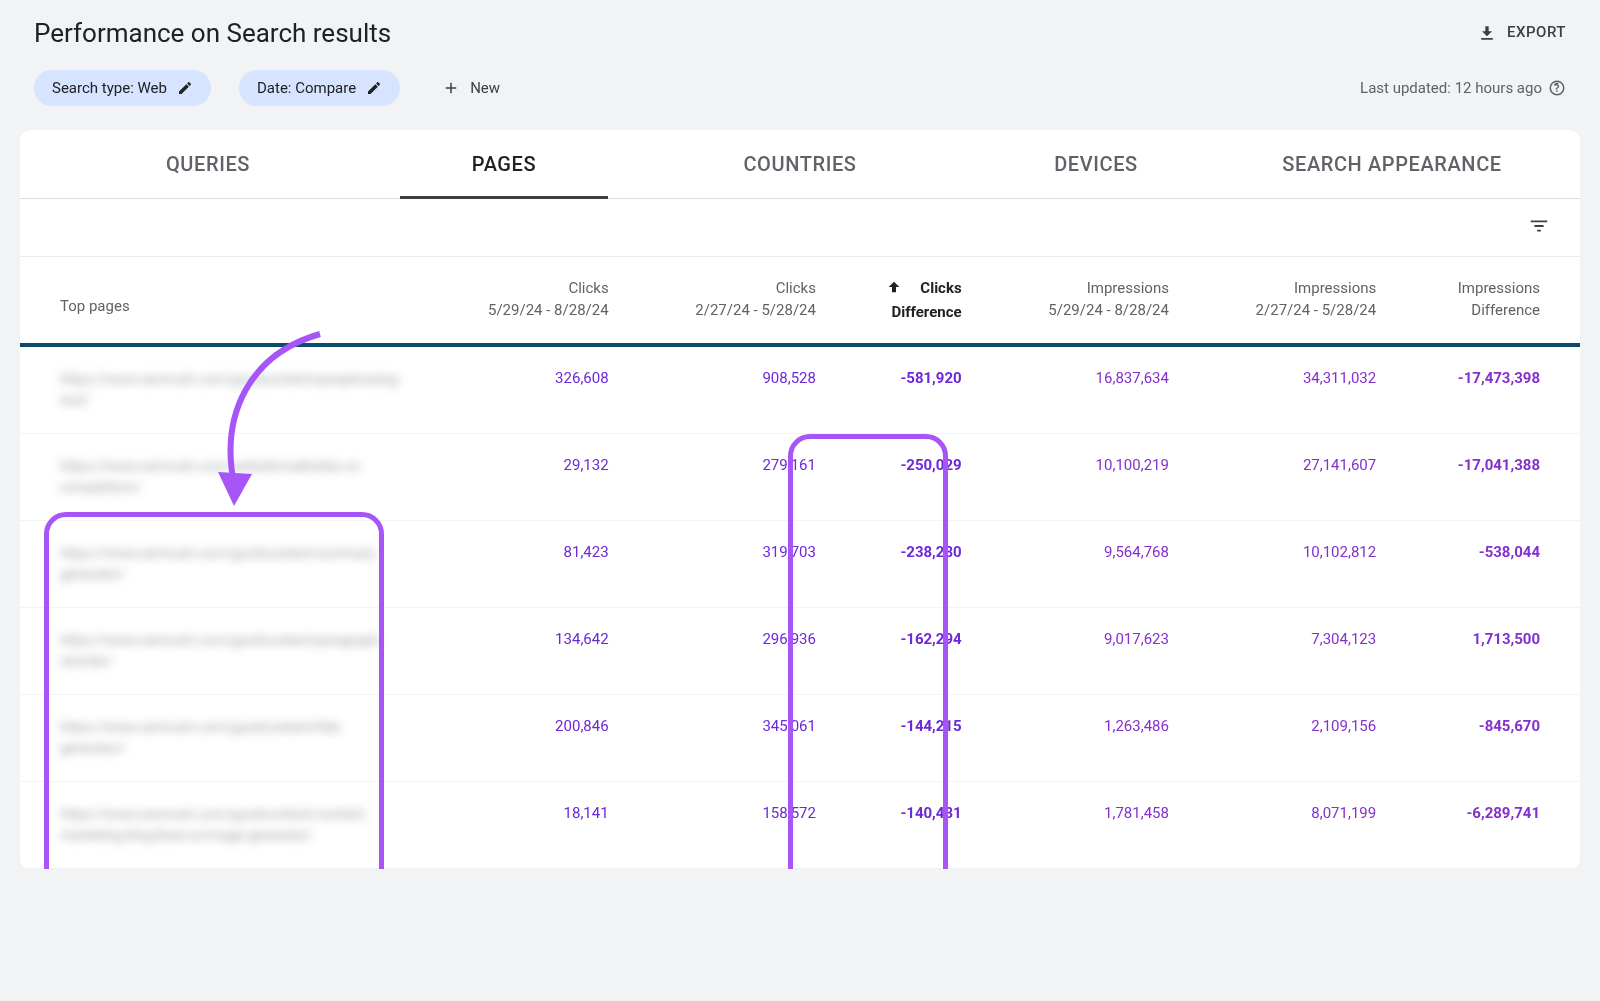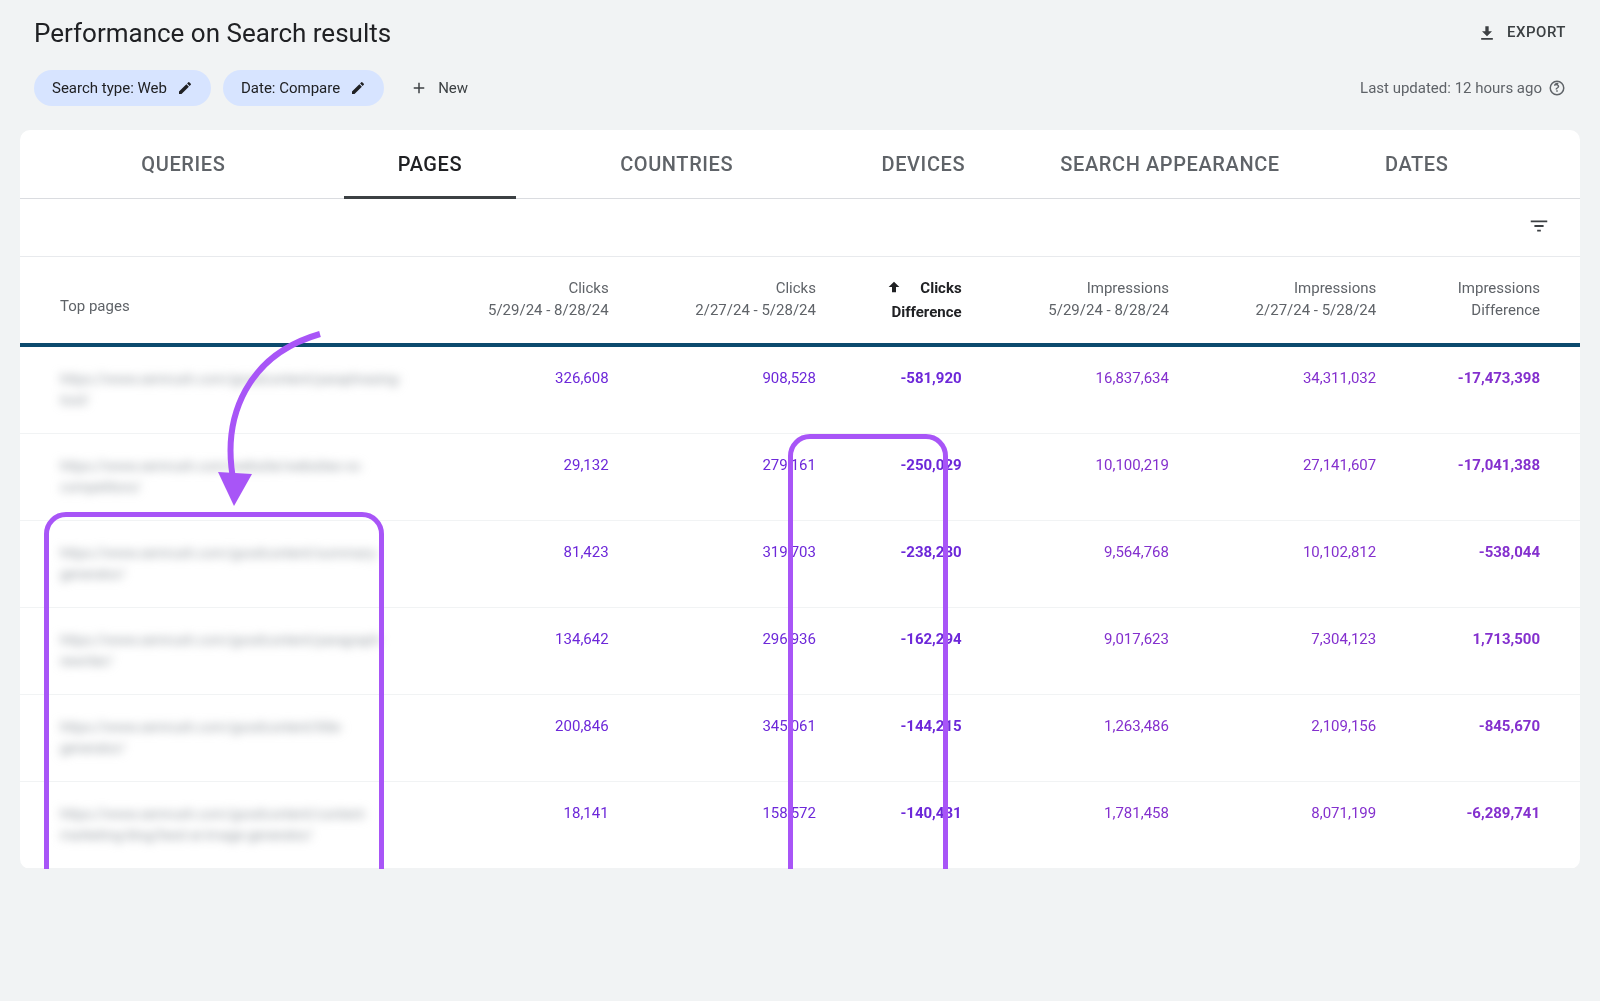--- a/index.html
+++ b/index.html
@@ -34,21 +34,21 @@
   }
   .filter-row {
     display: flex;
     align-items: center;
     justify-content: space-between;
     padding: 0 14px 24px;
   }
   .filters {
     display: flex;
     align-items: center;
-    gap: 12px;
+    gap: 28px;
   }
   .chip {
     display: flex;
     align-items: center;
     gap: 10px;
     background: #d7e4ff;
     color: #202124;
     border-radius: 20px;
     padding: 9px 18px;
     font-size: 15px;
@@ -220,21 +220,20 @@
   </div>
 </div>
 
 <div class="card">
   <div class="tabs" id="tabs">
       <div class="tab">QUERIES</div>
       <div class="tab active">PAGES</div>
       <div class="tab">COUNTRIES</div>
       <div class="tab">DEVICES</div>
       <div class="tab">SEARCH APPEARANCE</div>
-      <div class="tab">DATES</div>
     </div>
 
   <div class="table-toolbar">
     <span class="filter-icon">
       <svg width="22" height="22" viewBox="0 0 24 24">
           <path fill="#3c4043" d="M3 6h18v2H3V6zm4 5h10v2H7v-2zm3 5h4v2h-4v-2z"></path>
         </svg>
     </span>
   </div>
 

